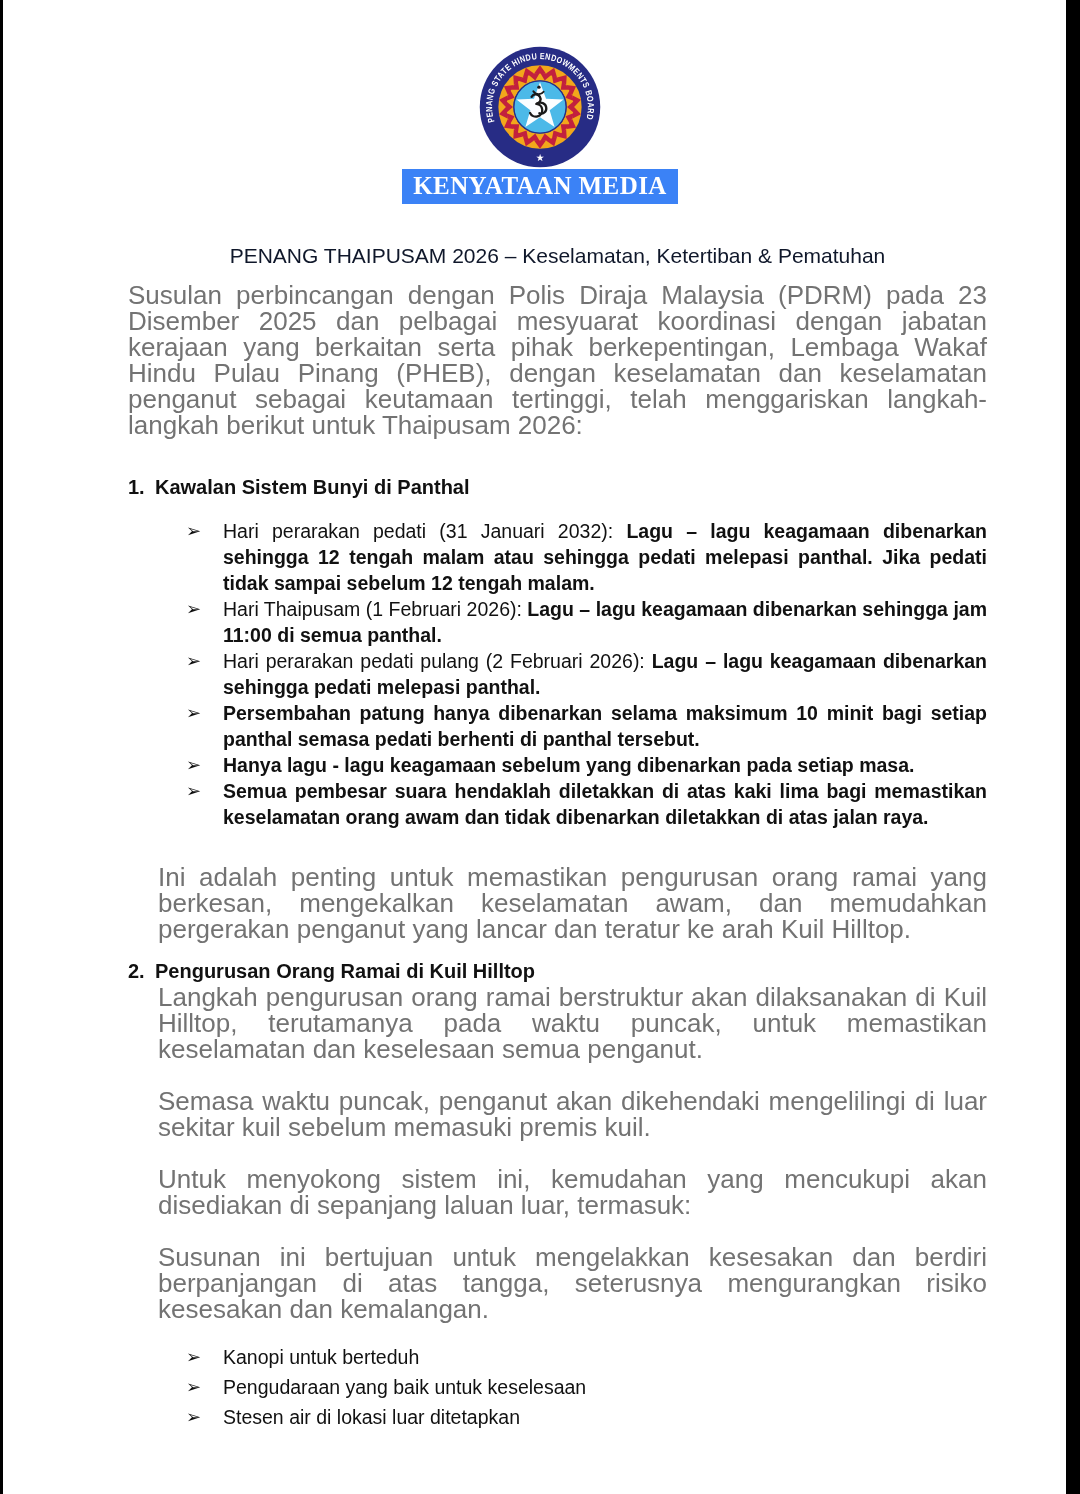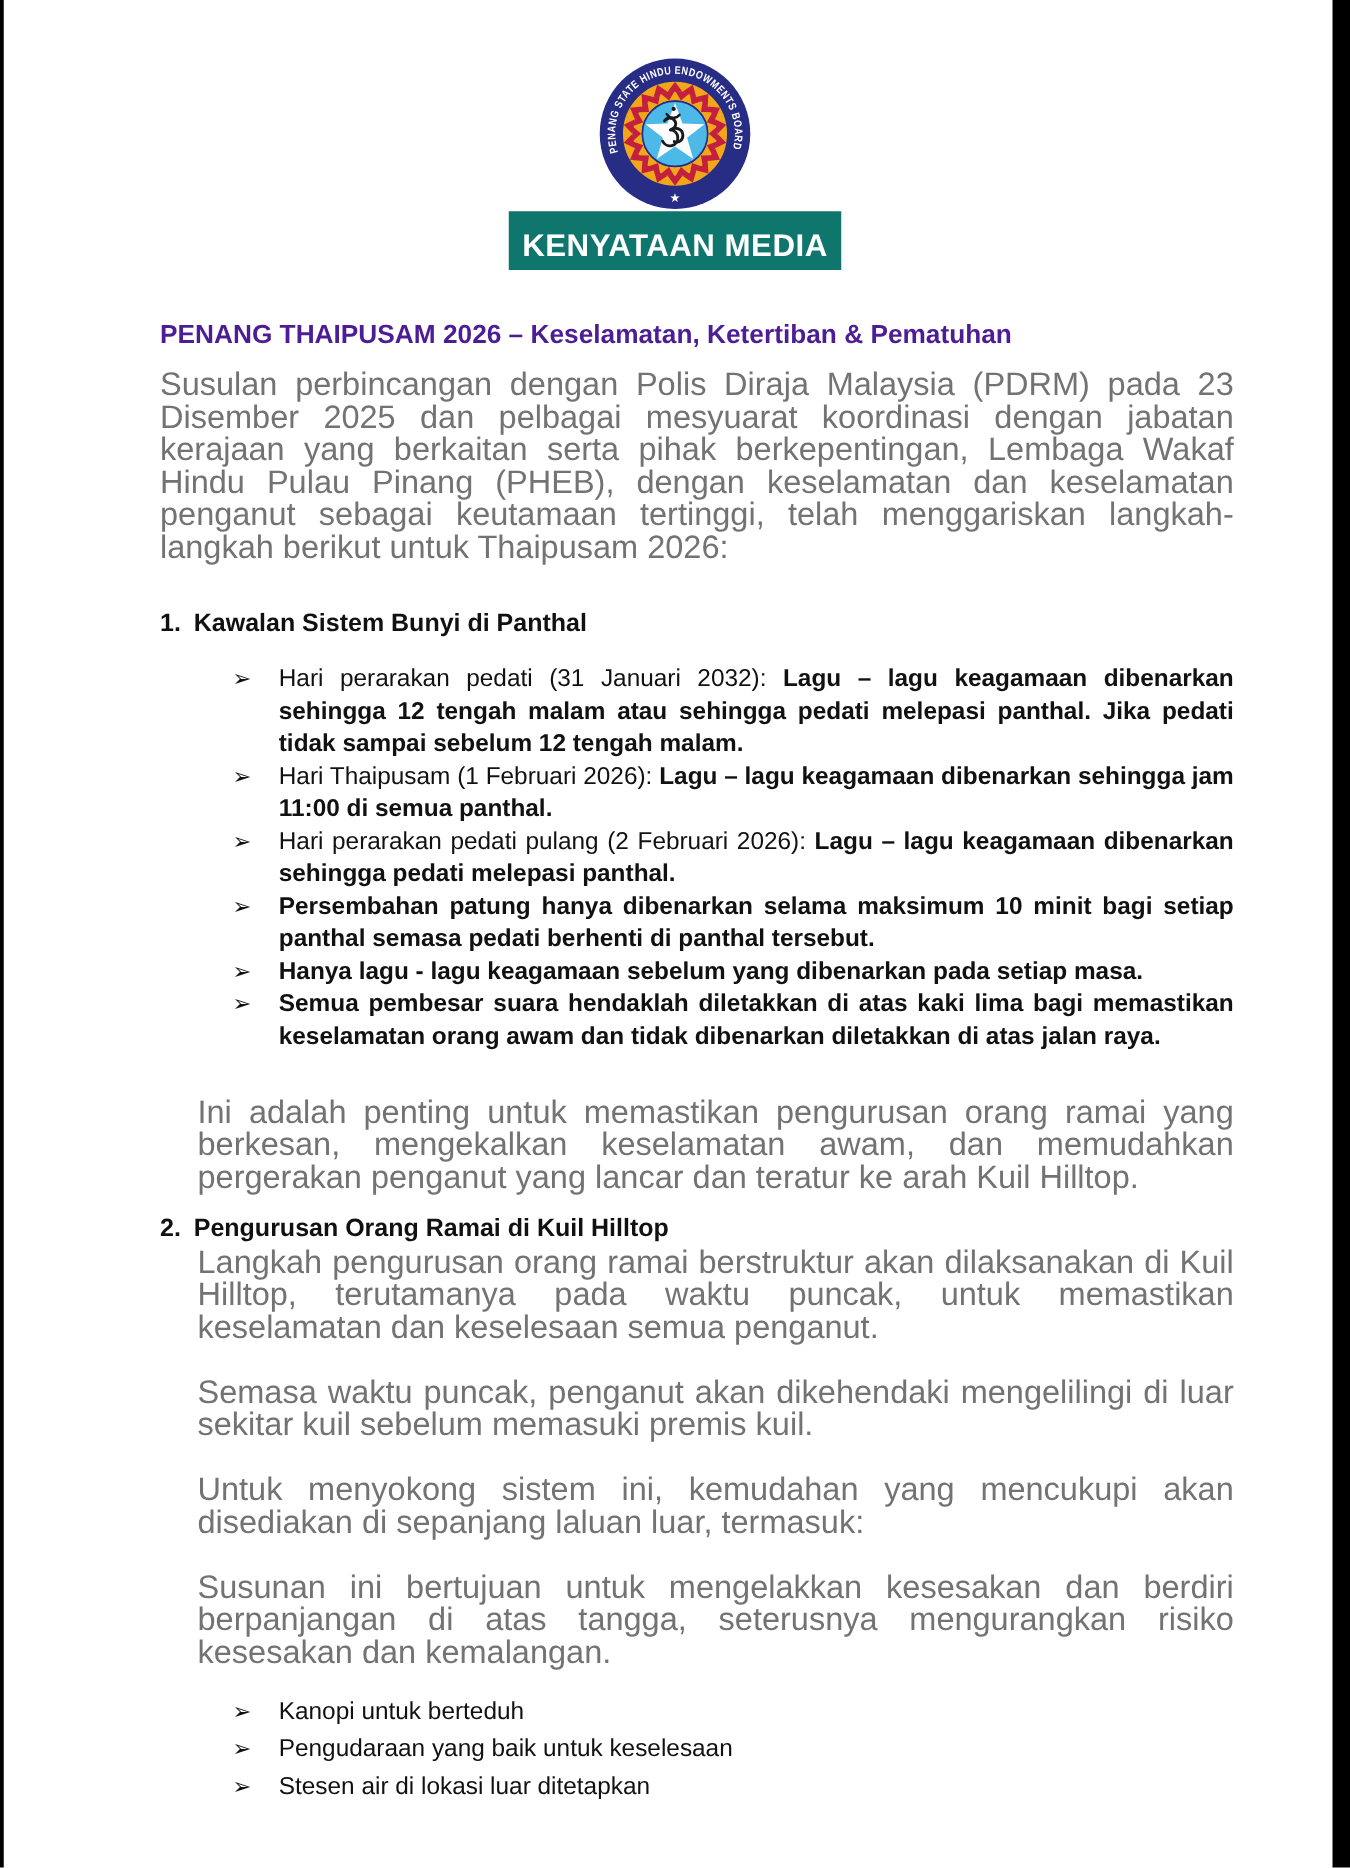--- a/index.html
+++ b/index.html
@@ -12,27 +12,27 @@
   .edge.left{left:0;width:3px;}
   .edge.right{left:1066px;width:14px;}
 
   header{ text-align:center; padding-top:45px; }
   .logo{ width:124px;height:124px;display:block;margin:0 auto; }
   h1.org{
     font-size:27.5px;font-weight:400;color:#1d1d1d;
     margin:7px 0 5px;letter-spacing:.4px;
   }
   .badge{
-    display:inline-block;background:#0f766e;color:#fff;font-weight:bold;
-    font-size:25px;line-height:25px;padding:16px 11px 6px;letter-spacing:.4px;
+    display:inline-block;background:#3b82f6;color:#fff;font-weight:bold;
+    font-size:25px;line-height:25px;padding:4px 11px 6px;letter-spacing:.4px;font-family:Liberation Serif, serif;
   }
 
   .content{ margin:0 93px 0 128px; }   
   .headline{
-    font-size:21px;font-weight:bold;color:#4c1d95;
+    text-align:center;font-size:21px;font-weight:normal;color:#0f172a;
     margin:39px 0 0;line-height:26px;
   }
   p{ margin:0;font-size:26px;line-height:26px;color:#737373; }
   .just{ text-align:justify; }
   .intro{ margin-top:13px; }
 
   .sec-head{ display:flex;margin-top:36px;font-weight:bold;font-size:20px;line-height:26px;color:#111; }
   .sec-head .num{ width:27px;flex:0 0 27px; }
 
   ul.arrows{ list-style:none;margin:18px 0 0;padding:0; }

